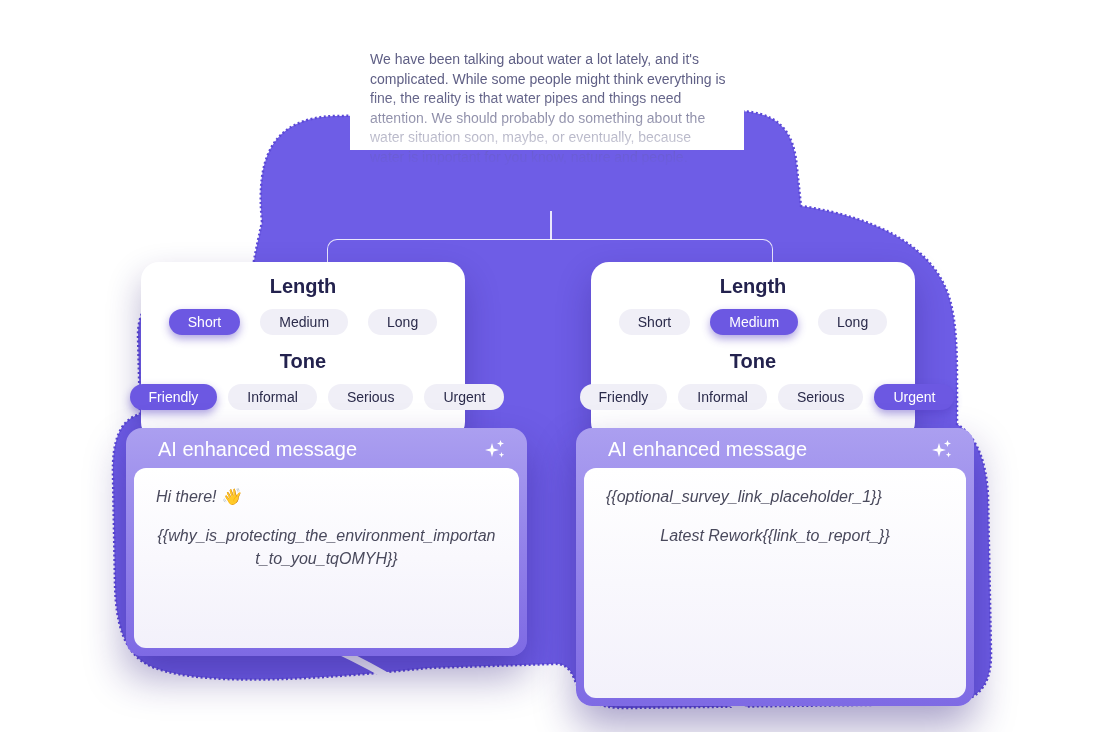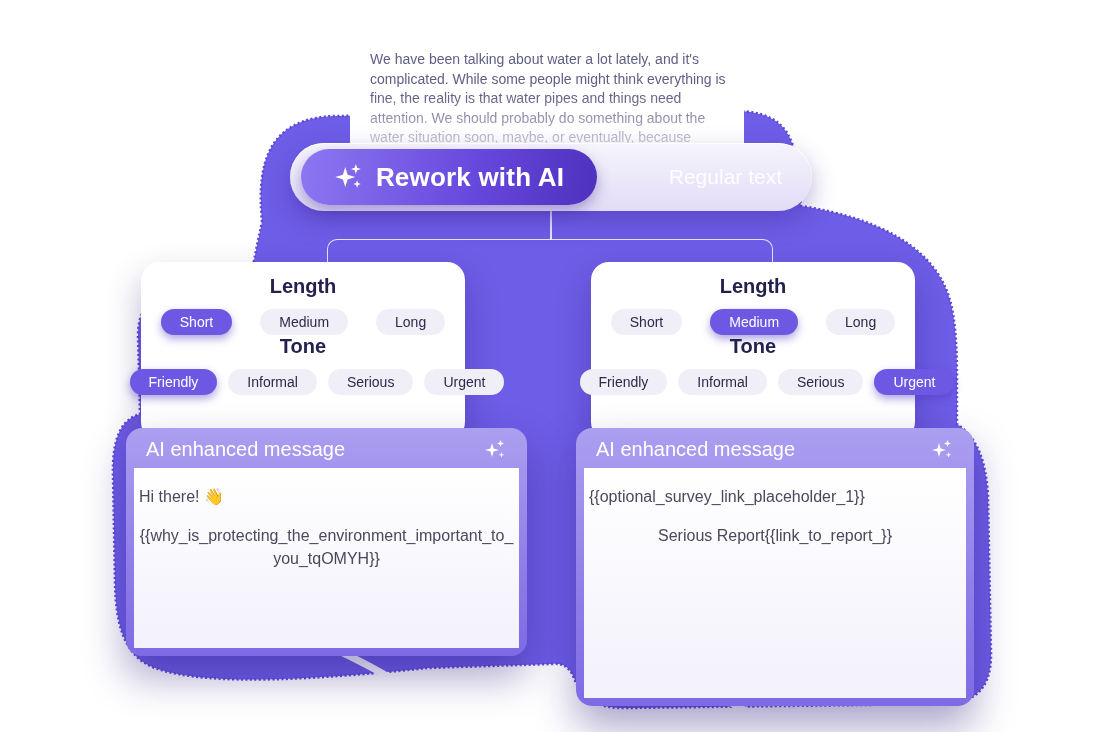--- a/index.html
+++ b/index.html
@@ -38,39 +38,39 @@
                   border:1.5px solid rgba(255,255,255,0.85); border-bottom:none;
                   border-radius:10px 10px 0 0; z-index:3; }
 
   
   .opt-card { position:absolute; top:262px; width:324px; height:178px; background:#ffffff;
               border-radius:18px; z-index:5; box-shadow:0 16px 34px rgba(35,20,110,0.30);
               display:flex; flex-direction:column; align-items:center; padding-top:13px; }
   .opt-card.left  { left:141px; }
   .opt-card.right { left:591px; }
   .opt-heading { font-size:20px; font-weight:700; color:#23224e; margin-bottom:11px; }
-  .opt-heading.second { }
-  .pill-row { display:flex; gap:28px; }
+  .opt-heading.second { margin-top:15px; }
+  .pill-row { display:flex; gap:20px; }
   .pill-row.tones { gap:11px;padding-left:28px; }
   .pill { padding:5px 19px; border-radius:13px; background:#f0eff7; color:#2a2a4a;
           font-size:14px; cursor:pointer; white-space:nowrap; }
   .pill.selected { background:#6c58e2; color:#ffffff; box-shadow:0 4px 9px rgba(80,55,190,0.45); }
 
   
   .ai-panel { position:absolute; border-radius:16px; z-index:6;
               background:linear-gradient(180deg,#ab9ff0 0%,#9180e9 55%,#7e6ae4 100%);
               box-shadow:0 20px 40px rgba(40,22,120,0.40); }
   .ai-panel.left  { left:126px; top:428px; width:401px; height:228px; }
   .ai-panel.right { left:576px; top:428px; width:398px; height:278px; }
   .ai-head { display:flex; align-items:center; justify-content:space-between;
-             padding:9px 20px 7px 20px; }
+             padding:9px 20px 7px 32px; }
   .ai-head-label { color:#ffffff; font-size:20px; }
   .ai-body { position:absolute; left:8px; right:8px; top:40px; bottom:8px;
              background:linear-gradient(180deg,#ffffff 0%,#f3f1fb 100%);
-             border-radius:0; padding:17px 5px; overflow:hidden; }
+             border-radius:12px; padding:17px 22px; overflow:hidden;font-style:italic; }
   .ai-body p { font-size:16px; line-height:1.45; color:#49495c; margin-bottom:16px;
                overflow-wrap:anywhere; }
   .ai-body p:last-child { margin-bottom:0;text-align:center; }
 
   .sparkle { flex:0 0 auto; }
 </style>
 </head>
 <body>
 
 <div class="canvas">
@@ -81,33 +81,20 @@
     <path d="M688,680 C716,695 742,708 770,724" fill="none" stroke="#ffffff" stroke-width="7" stroke-linecap="round"></path>
   </svg>
 
   <div class="doc-card">
     <div class="doc-text">We have been talking about water a lot lately, and it's complicated. While some people might think everything is fine, the reality is that water pipes and things need attention. We should probably do something about the water situation soon, maybe, or eventually, because water is important for you know, nature and people.</div>
   </div>
 
   <div class="conn-stem"></div>
   <div class="conn-bracket"></div>
 
-  <div class="toggle-wrap">
-    <div class="toggle-active">
-      <svg class="sparkle" width="30" height="30" viewBox="0 0 24 24">
-        <path fill="#ffffff" d="M9 4 L10.9 10.1 L17 12 L10.9 13.9 L9 20 L7.1 13.9 L1 12 L7.1 10.1 Z"></path>
-        <path fill="#ffffff" d="M17.5 1.5 L18.5 4.5 L21.5 5.5 L18.5 6.5 L17.5 9.5 L16.5 6.5 L13.5 5.5 L16.5 4.5 Z"></path>
-        <path fill="#ffffff" d="M18.5 14.5 L19.3 16.7 L21.5 17.5 L19.3 18.3 L18.5 20.5 L17.7 18.3 L15.5 17.5 L17.7 16.7 Z"></path>
-      </svg>
-      <span>Rework with AI</span>
-    </div>
-    <div class="toggle-inactive">
-      <span>Regular text</span>
-    </div>
-  </div>
 
   <div class="opt-card left">
     <div class="opt-heading">Length</div>
     <div class="pill-row">
       <div class="pill selected">Short</div>
       <div class="pill">Medium</div>
       <div class="pill">Long</div>
     </div>
     <div class="opt-heading second">Tone</div>
     <div class="pill-row tones">
@@ -153,17 +140,17 @@
     <div class="ai-head">
       <span class="ai-head-label">AI enhanced message</span>
       <svg class="sparkle" width="24" height="24" viewBox="0 0 24 24">
         <path fill="#ffffff" d="M9 6 L10.6 11.4 L16 13 L10.6 14.6 L9 20 L7.4 14.6 L2 13 L7.4 11.4 Z"></path>
         <path fill="#ffffff" d="M17.5 3 L18.4 5.6 L21 6.5 L18.4 7.4 L17.5 10 L16.6 7.4 L14 6.5 L16.6 5.6 Z"></path>
         <path fill="#ffffff" d="M18.5 15 L19.2 17 L21.2 17.7 L19.2 18.4 L18.5 20.4 L17.8 18.4 L15.8 17.7 L17.8 17 Z"></path>
       </svg>
     </div>
     <div class="ai-body">
       <p>{{optional_survey_link_placeholder_1}}</p>
-      <p>Serious Report{{link_to_report_}}</p>
+      <p>Latest Rework{{link_to_report_}}</p>
     </div>
   </div>
 
 </div>
 
 </body></html>

